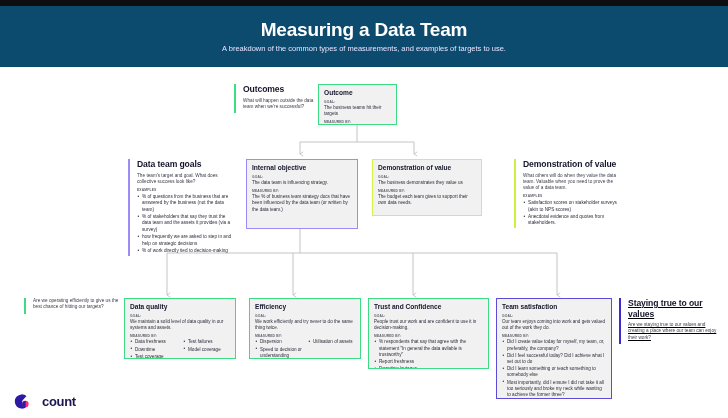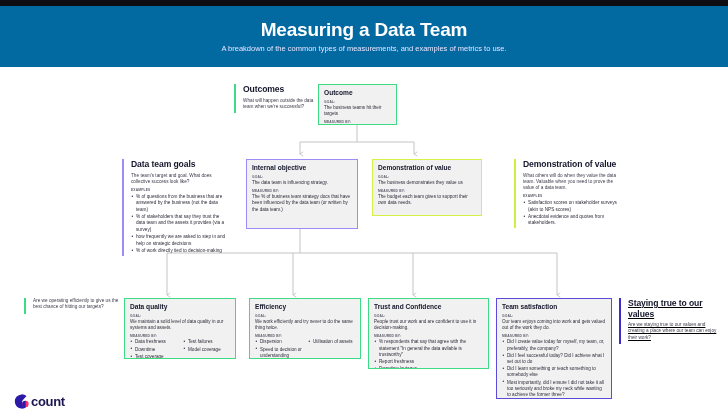--- a/index.html
+++ b/index.html
@@ -12,21 +12,21 @@
   #root { position: relative; width: 728px; height: 418px; background:#fff; }
 
   
   .topbar {
     position:absolute; left:0; top:0; width:728px; height:6px;
     background:#0d0d12;
   }
   
   .header {
     position:absolute; left:0; top:6px; width:728px; height:61px;
-    background:#0369a1;
+    background:#0c4a6e;
     display:flex; flex-direction:column; align-items:center; justify-content:center;
     color:#ffffff;
   }
   .header h1 {
     font-size:19px; font-weight:bold; letter-spacing:-0.2px;
     line-height:22px; margin-bottom:3px; color:#ffffff;
   }
   .header .sub {
     font-size:7.5px; line-height:10.5px; text-align:center;
     color:#e9e4ff; font-weight:normal;
@@ -96,35 +96,35 @@
     padding-left:5px; position:relative; margin-bottom:1.2px;
   }
   .section ul li::before {
     content:"•"; position:absolute; left:0.5px; top:-0.3px; font-size:4.7px; color:#2c2c3a;
   }
 
   
   .wires { position:absolute; left:0; top:0; width:728px; height:351px; pointer-events:none; }
 
   
-  .logo { position:absolute; left:12px; top:392px; display:flex; align-items:center; gap:0; }
+  .logo { position:absolute; left:12px; top:392px; display:flex; align-items:center; gap:11px; }
   .logo .wordmark {
     font-size:13px; font-weight:bold; color:#1b1550; letter-spacing:-0.3px;
   }
 </style>
 </head>
 <body>
 
 <div id="root">
 
   <div class="topbar"></div>
 
   <div class="header">
     <h1>Measuring a Data Team</h1>
-    <div class="sub">A breakdown of the common types of measurements, and examples of metrics to use.</div>
+    <div class="sub">A breakdown of the common types of measurements, and examples of targets to use.</div>
   </div>
 
   <div class="canvas">
 
     <svg class="wires" viewBox="0 0 728 351">
       <defs>
         <marker id="ah" markerWidth="6" markerHeight="6" refX="3" refY="4.6" orient="auto">
           <path d="M0.6,1 L3,4.6 L5.4,1" fill="none" stroke="#bdbdbd" stroke-width="0.9"></path>
         </marker>
       </defs>
@@ -151,21 +151,21 @@
     </div>
 
     <div class="card green" style="left:318px; top:17px; width:79px; height:41px;">
       <div class="ctitle">Outcome</div>
       <div class="klabel">GOAL:</div>
       <div class="ktext">The business teams hit their targets</div>
       <div class="klabel">MEASURED BY:</div>
 
     </div>
 
-    <div class="section purple" style="left:122px; top:92px; width:104px;">
+    <div class="section purple" style="left:128px; top:92px; width:104px;">
       <h2>Data team goals</h2>
       <div class="desc">The team's target and goal. What does collective success look like?</div>
       <div class="klabel">EXAMPLES</div>
       <ul>
         <li>% of questions from the business that are answered by the business (not the data team)</li>
         <li>% of stakeholders that say they trust the data team and the assets it provides (via a survey)</li>
         <li>how frequently we are asked to step in and help on strategic decisions</li>
         <li>% of work directly tied to decision-making</li>
       </ul>
     </div>

